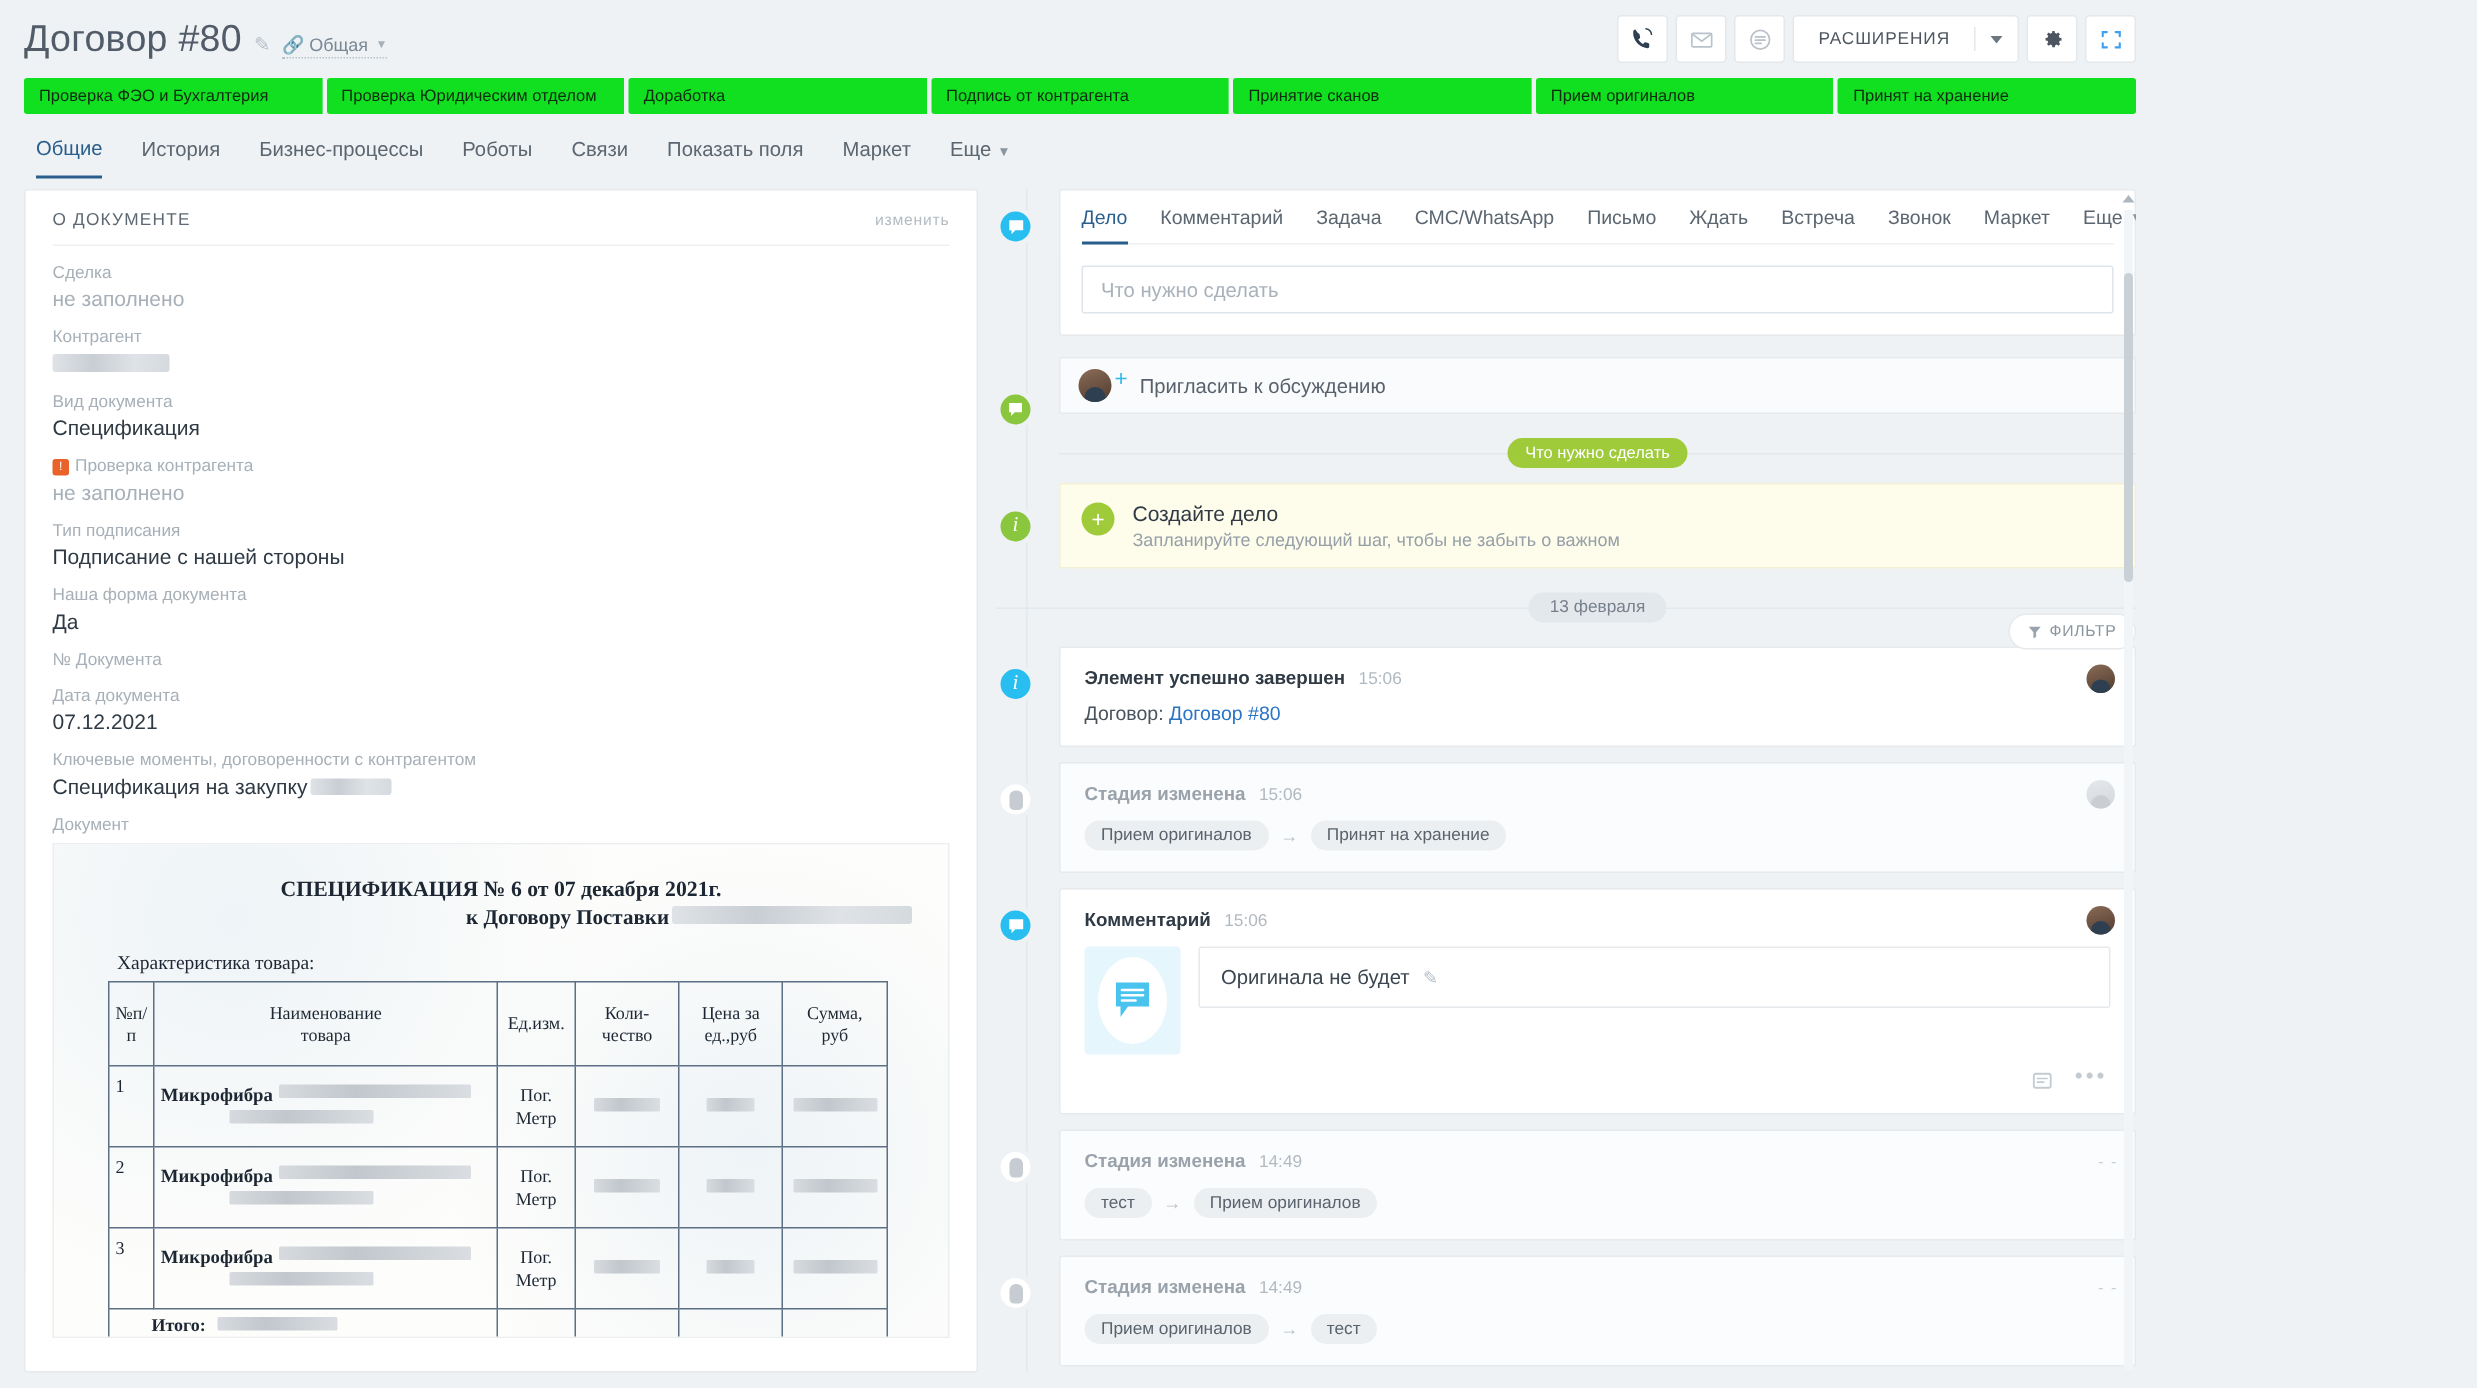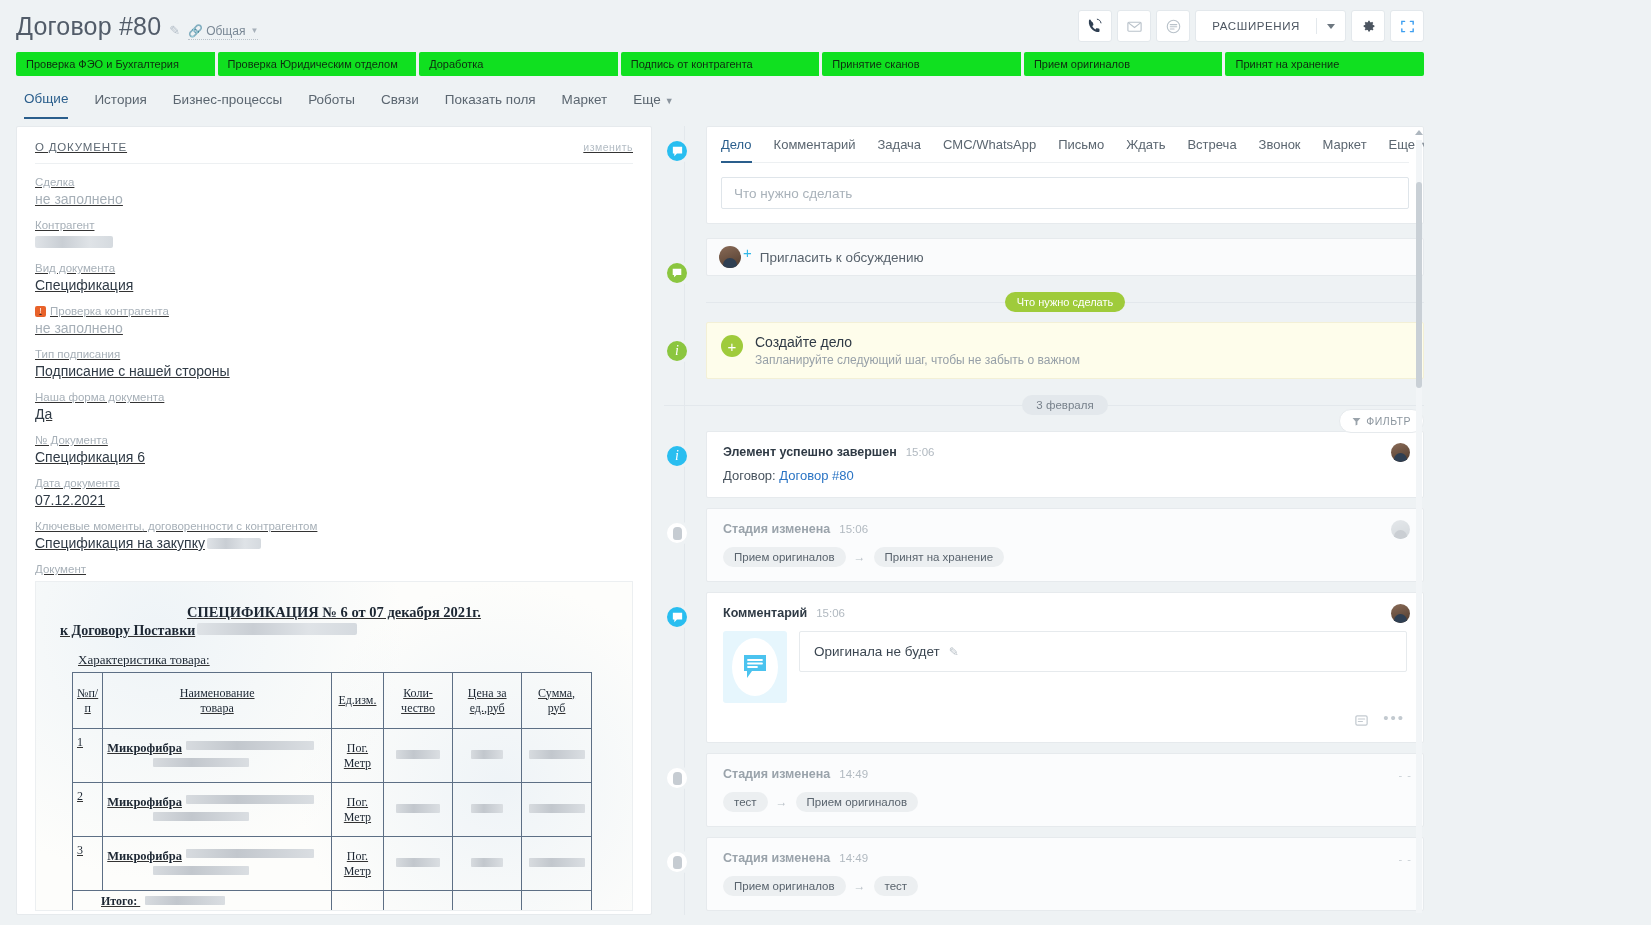--- a/index.html
+++ b/index.html
@@ -52,21 +52,21 @@
   .navtabs { display: flex; align-items: center; gap: 26px; padding: 14px 24px 0 24px; height: 44px; }
   .navtab { font-size: 13.5px; color: #5b6670; padding-bottom: 11px; cursor: pointer; white-space: nowrap; }
   .navtab.active { color: #2a5e8c; border-bottom: 2px solid #2a5e8c; }
   .navtab .cr { font-size: 9px; margin-left: 4px; color: #8b959e; }
 
   
   .body { display: flex; gap: 12px; padding: 6px 16px 0 16px; height: 795px; }
 
   
   .left { width: 636px; background: #fff; border: 1px solid #e6eaed; border-radius: 2px;
-     overflow: hidden; position: relative; text-decoration: underline; }
+     overflow: hidden; position: relative; }
   .left-head { display: flex; align-items: center; padding: 14px 18px 10px 18px; }
   .left-head h3 { margin: 0; font-size: 11.5px; letter-spacing: .8px; color: #5d6873; font-weight: 400; }
   .left-head .edit { margin-left: auto; font-size: 10.5px; letter-spacing: .5px; color: #b3bcc4; cursor: pointer; }
   .left-sep { height: 1px; background: #edf0f2; margin: 0 18px; }
   .fields { padding: 12px 18px 0 18px; }
   .fld { margin-bottom: 12px; }
   .fld-label { font-size: 11.5px; color: #a7b0b8; margin-bottom: 3px; display: flex; align-items: center; gap: 4px; }
   .fld-val { font-size: 14px; color: #2f3a45; }
   .fld-val.muted { color: #a7b0b8; }
   .redact { display: inline-block; height: 11px; border-radius: 2px;
@@ -77,21 +77,21 @@
   .doc-label { font-size: 11.5px; color: #a7b0b8; padding: 0 18px 6px 18px; }
   .doc-preview { margin: 0 18px; border: 1px solid #eceff1; height: 330px; overflow: hidden;
      background: #fdfdfc; position: relative; }
   .scan { position: absolute; inset: 0; background:
      radial-gradient(circle at 20% 15%, rgba(226,236,244,.55), transparent 45%),
      radial-gradient(circle at 78% 62%, rgba(224,234,243,.5), transparent 40%),
      #fdfdfb; }
   .scan-inner { position: relative; padding: 22px 24px 0 24px; font-family: "Liberation Serif", serif; color: #1d2733; }
   .scan-t1 { text-align: center; font-weight: 700; font-size: 14.5px; }
   .scan-t2 { text-align: center; font-weight: 700; font-size: 14px; margin-top: 2px;
-     display: flex; justify-content: flex-start; align-items: baseline; gap: 0; }
+     display: flex; justify-content: flex-end; align-items: baseline; gap: 0; }
   .scan-t3 { font-size: 13px; margin: 13px 0 4px 18px; }
   table.spec { width: 520px; margin-left: 12px; border-collapse: collapse; }
   table.spec td, table.spec th { border: 1px solid #5d6f85; font-weight: 400; font-size: 12px;
      vertical-align: middle; padding: 3px 4px; color: #1d2733; }
   table.spec th { text-align: center; height: 56px; }
   table.spec td.num { width: 26px; text-align: left; vertical-align: top; padding-top: 6px; font-size: 12px; }
   table.spec td.nm { width: 232px; font-weight: 700; font-size: 12.5px; height: 54px; }
   table.spec td.un { width: 52px; text-align: center; line-height: 1.25; }
   table.spec td.ce { width: 70px; text-align: center; }
   .bar { display: inline-block; height: 9px; border-radius: 1px;
@@ -306,21 +306,20 @@
           <div class="fld">
             <div class="fld-label">
               <span>Наша форма документа</span>
             </div>
             <div class="fld-val"><span>Да</span></div>
           </div>
           <div class="fld">
             <div class="fld-label">
               <span>№ Документа</span>
             </div>
-            <div class="fld-val"><span>Спецификация 6</span></div>
           </div>
           <div class="fld">
             <div class="fld-label">
               <span>Дата документа</span>
             </div>
             <div class="fld-val"><span>07.12.2021</span></div>
           </div>
           <div class="fld">
             <div class="fld-label">
               <span>Ключевые моменты, договоренности с контрагентом</span>
@@ -438,21 +437,21 @@
         <div class="tip">
           <span class="plus-circ">+</span>
           <span>
             <div class="tip-t">Создайте дело</div>
             <div class="tip-s">Запланируйте следующий шаг, чтобы не забыть о важном</div>
           </span>
         </div>
       </div>
 
       <div class="rowbox divider-row" style="margin-left:0;padding-left:42px;">
-        <span class="chip-date">3 февраля</span>
+        <span class="chip-date">13 февраля</span>
         <span class="filter-btn" style="top:20px;">
           <svg width="9" height="9" viewBox="0 0 10 10">
               <path d="M.6 1h8.8L6 5v3.6L4 9.4V5z" fill="#9aa3ab"></path>
             </svg>
           <span>ФИЛЬТР</span>
         </span>
       </div>
 
       <div id="events">
           <div class="rowbox ev">

